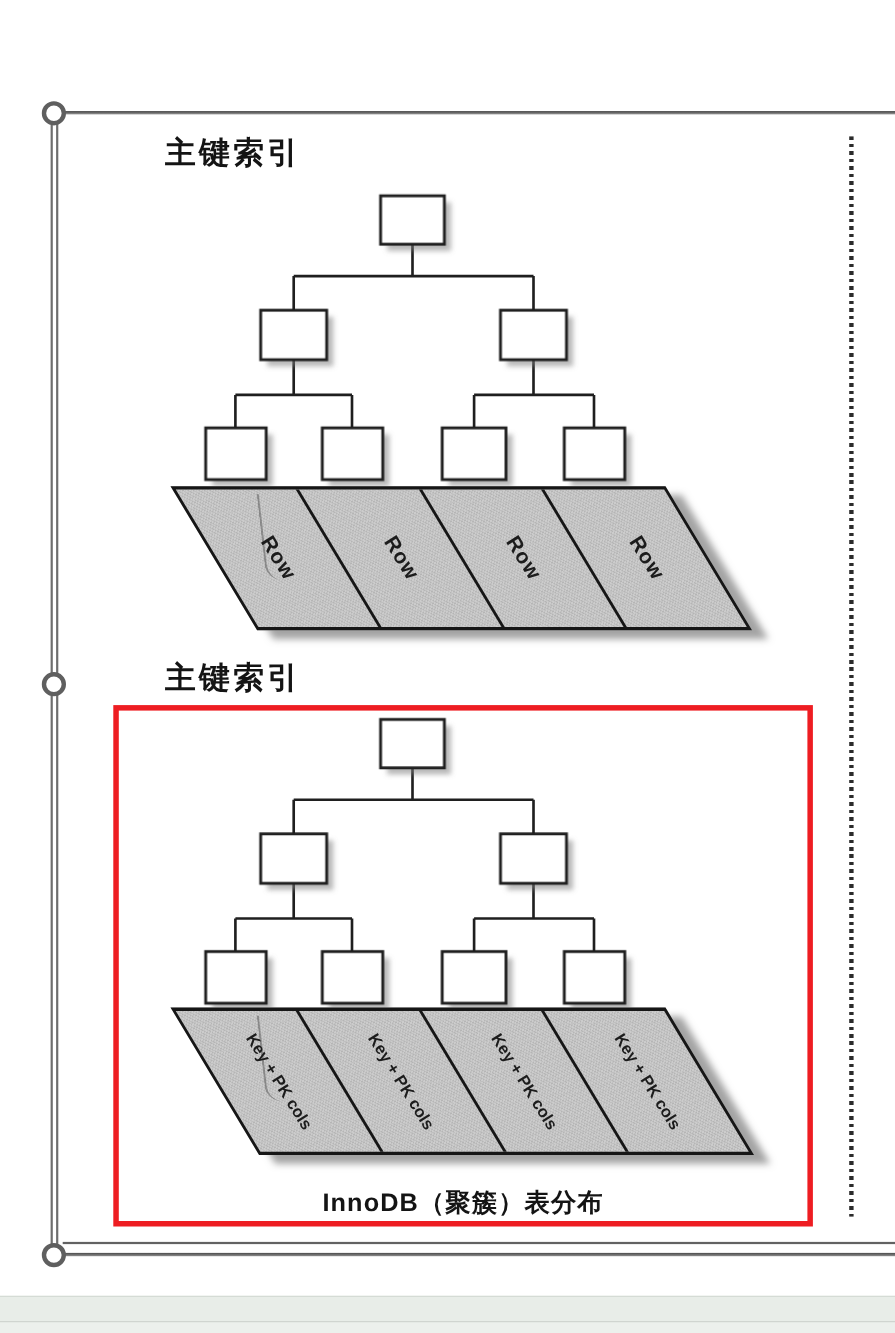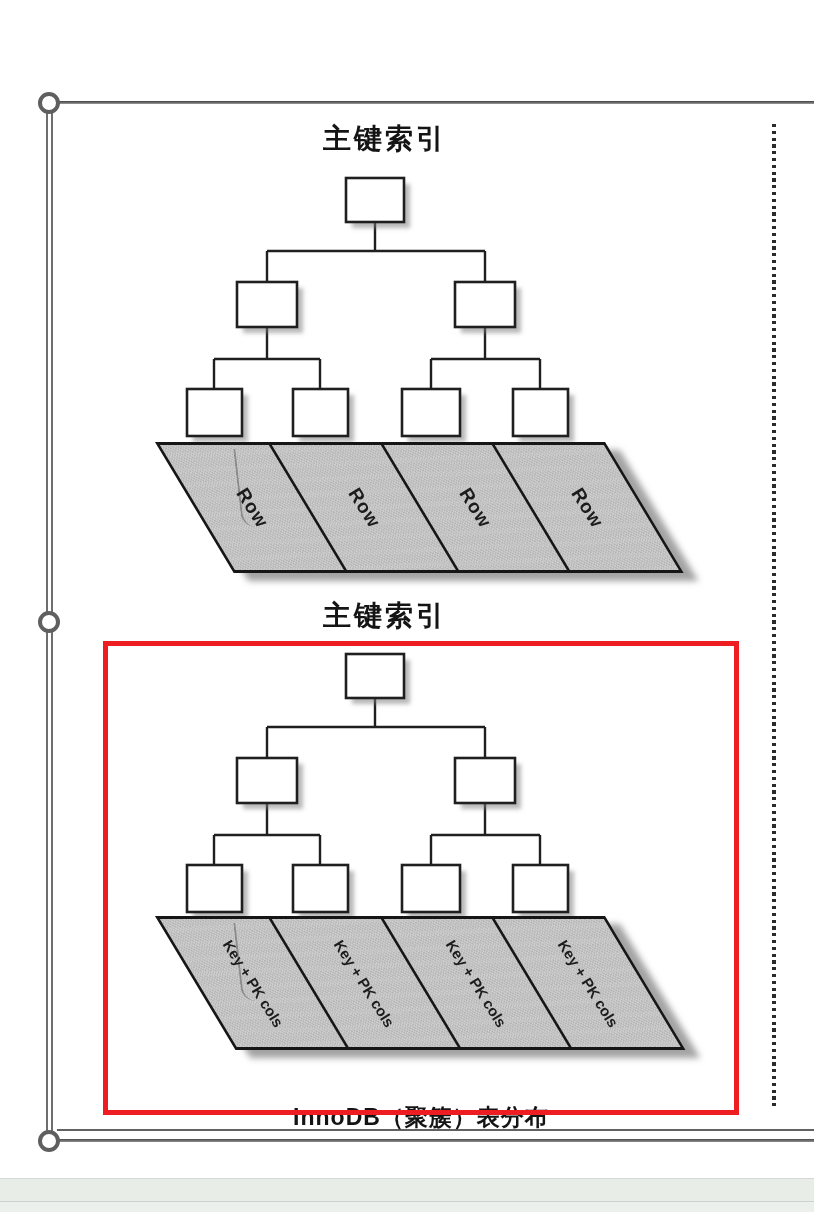--- a/index.html
+++ b/index.html
@@ -19,25 +19,25 @@
   .scan-edge{left:57px;top:1129px;width:757px;height:2px;background:#2e2e2e;opacity:.75;}
   .handle{width:22px;height:22px;border-radius:50%;background:#fff;
     border:4px solid #5f5f5f;box-sizing:border-box;z-index:30;}
   .h1{left:38px;top:92px;} .h2{left:38px;top:611px;} .h3{left:38px;top:1130px;}
 
   
   .dotted{left:772px;top:124px;width:4px;height:982px;
     background:repeating-linear-gradient(180deg,#2b2b2b 0 3.2px,transparent 3.2px 6.8px);}
 
   
-  .fig-title{left:150px;width:470px;text-align:center;font-size:28px;font-weight:bold;
+  .fig-title{left:150px;width:470px;font-size:28px;font-weight:bold;
     letter-spacing:3px;color:#141414;}
   .t1{top:120px;} .t2{top:597px;}
   .fig-caption{left:103px;top:1078px;width:636px;text-align:center;
-    font-size:23px;font-weight:bold;color:#141414;letter-spacing:1px;margin-top:24px;}
+    font-size:23px;font-weight:bold;color:#141414;letter-spacing:1px;}
 
   
   .red-box{left:103px;top:641px;width:636px;height:474px;box-sizing:border-box;
     border:5px solid #ee1d22;z-index:20;background:transparent;}
 
   
   .tree{width:470px;height:270px;overflow:visible;}
   .tree-1{left:150px;top:178px;} .tree-2{left:150px;top:654px;}
   .tree rect.node{fill:#ffffff;stroke:#1f1f1f;stroke-width:2.6;}
   .tree rect.nshadow{fill:#7e7e7e;opacity:.55;}

